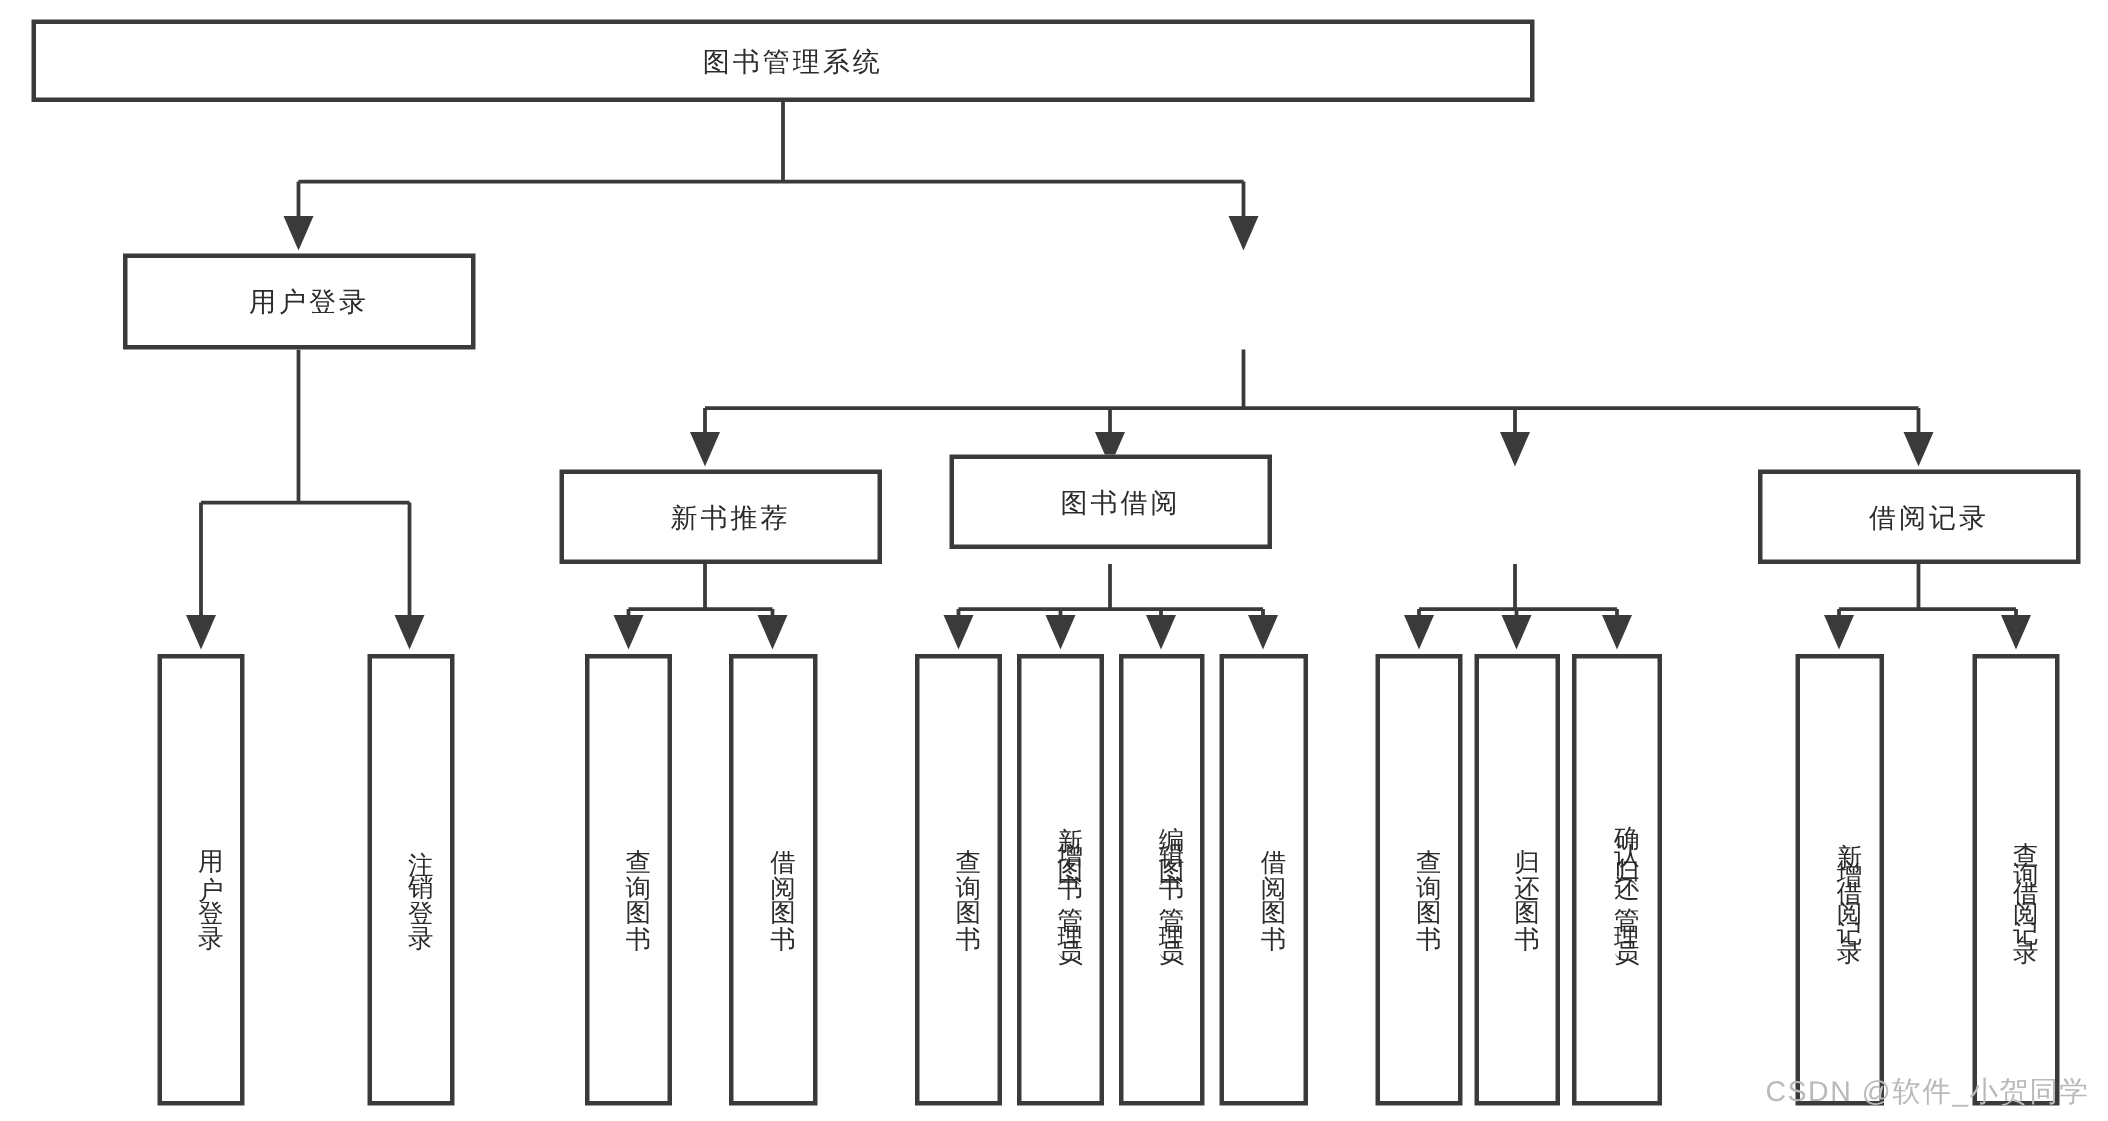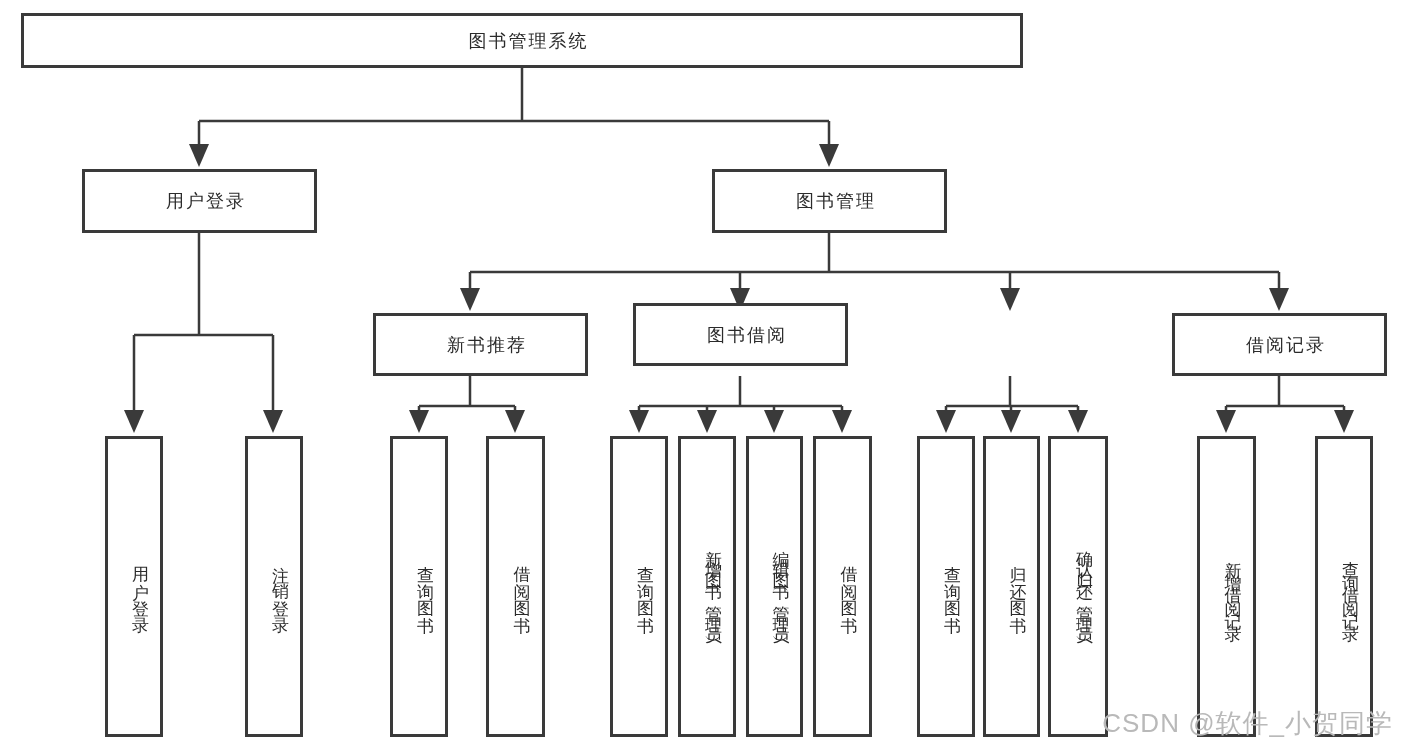--- a/index.html
+++ b/index.html
@@ -39,21 +39,21 @@
     font-size: 17px;
     letter-spacing: 11px;
     line-height: 1;
   }
   .box.v.short { letter-spacing: 17px; }
   .box.v.med   { letter-spacing: 13px; }
   .watermark {
     position: absolute;
     right: 12px;
     bottom: 6px;
-    font-size: 26px;
+    font-size: 19px;
     color: #b9b9b9;
     letter-spacing: 1px;
     white-space: nowrap;
     text-align: right;
   }
 </style>
 </head>
 <body>
 
 <div class="canvas">
@@ -86,21 +86,20 @@
       <polygon points="1001,410 1021,410 1011,433"></polygon>
       <polygon points="1068,410 1088,410 1078,433"></polygon>
       <polygon points="1216,410 1236,410 1226,433"></polygon>
       <polygon points="1334,410 1354,410 1344,433"></polygon>
     </g>
   </svg>
 
   <div class="box h" style="left:21px; top:13px; width:1002px; height:55px">图书管理系统</div>
 
   <div class="box h" style="left:82px; top:169px; width:235px; height:64px">用户登录</div>
-  <div class="box h" style="left:712px; top:169px; width:235px; height:64px">图书管理</div>
 
   <div class="box h" style="left:373px; top:313px; width:215px; height:63px">新书推荐</div>
   <div class="box h" style="left:633px; top:303px; width:215px; height:63px">图书借阅</div>
   <div class="box h" style="left:1172px; top:313px; width:215px; height:63px">借阅记录</div>
 
   <div class="box v short" style="left:105px; top:436px; width:58px; height:301px">用户登录</div>
   <div class="box v short" style="left:245px; top:436px; width:58px; height:301px">注销登录</div>
 
   <div class="box v short" style="left:390px; top:436px; width:58px; height:301px">查询图书</div>
   <div class="box v short" style="left:486px; top:436px; width:59px; height:301px">借阅图书</div>

